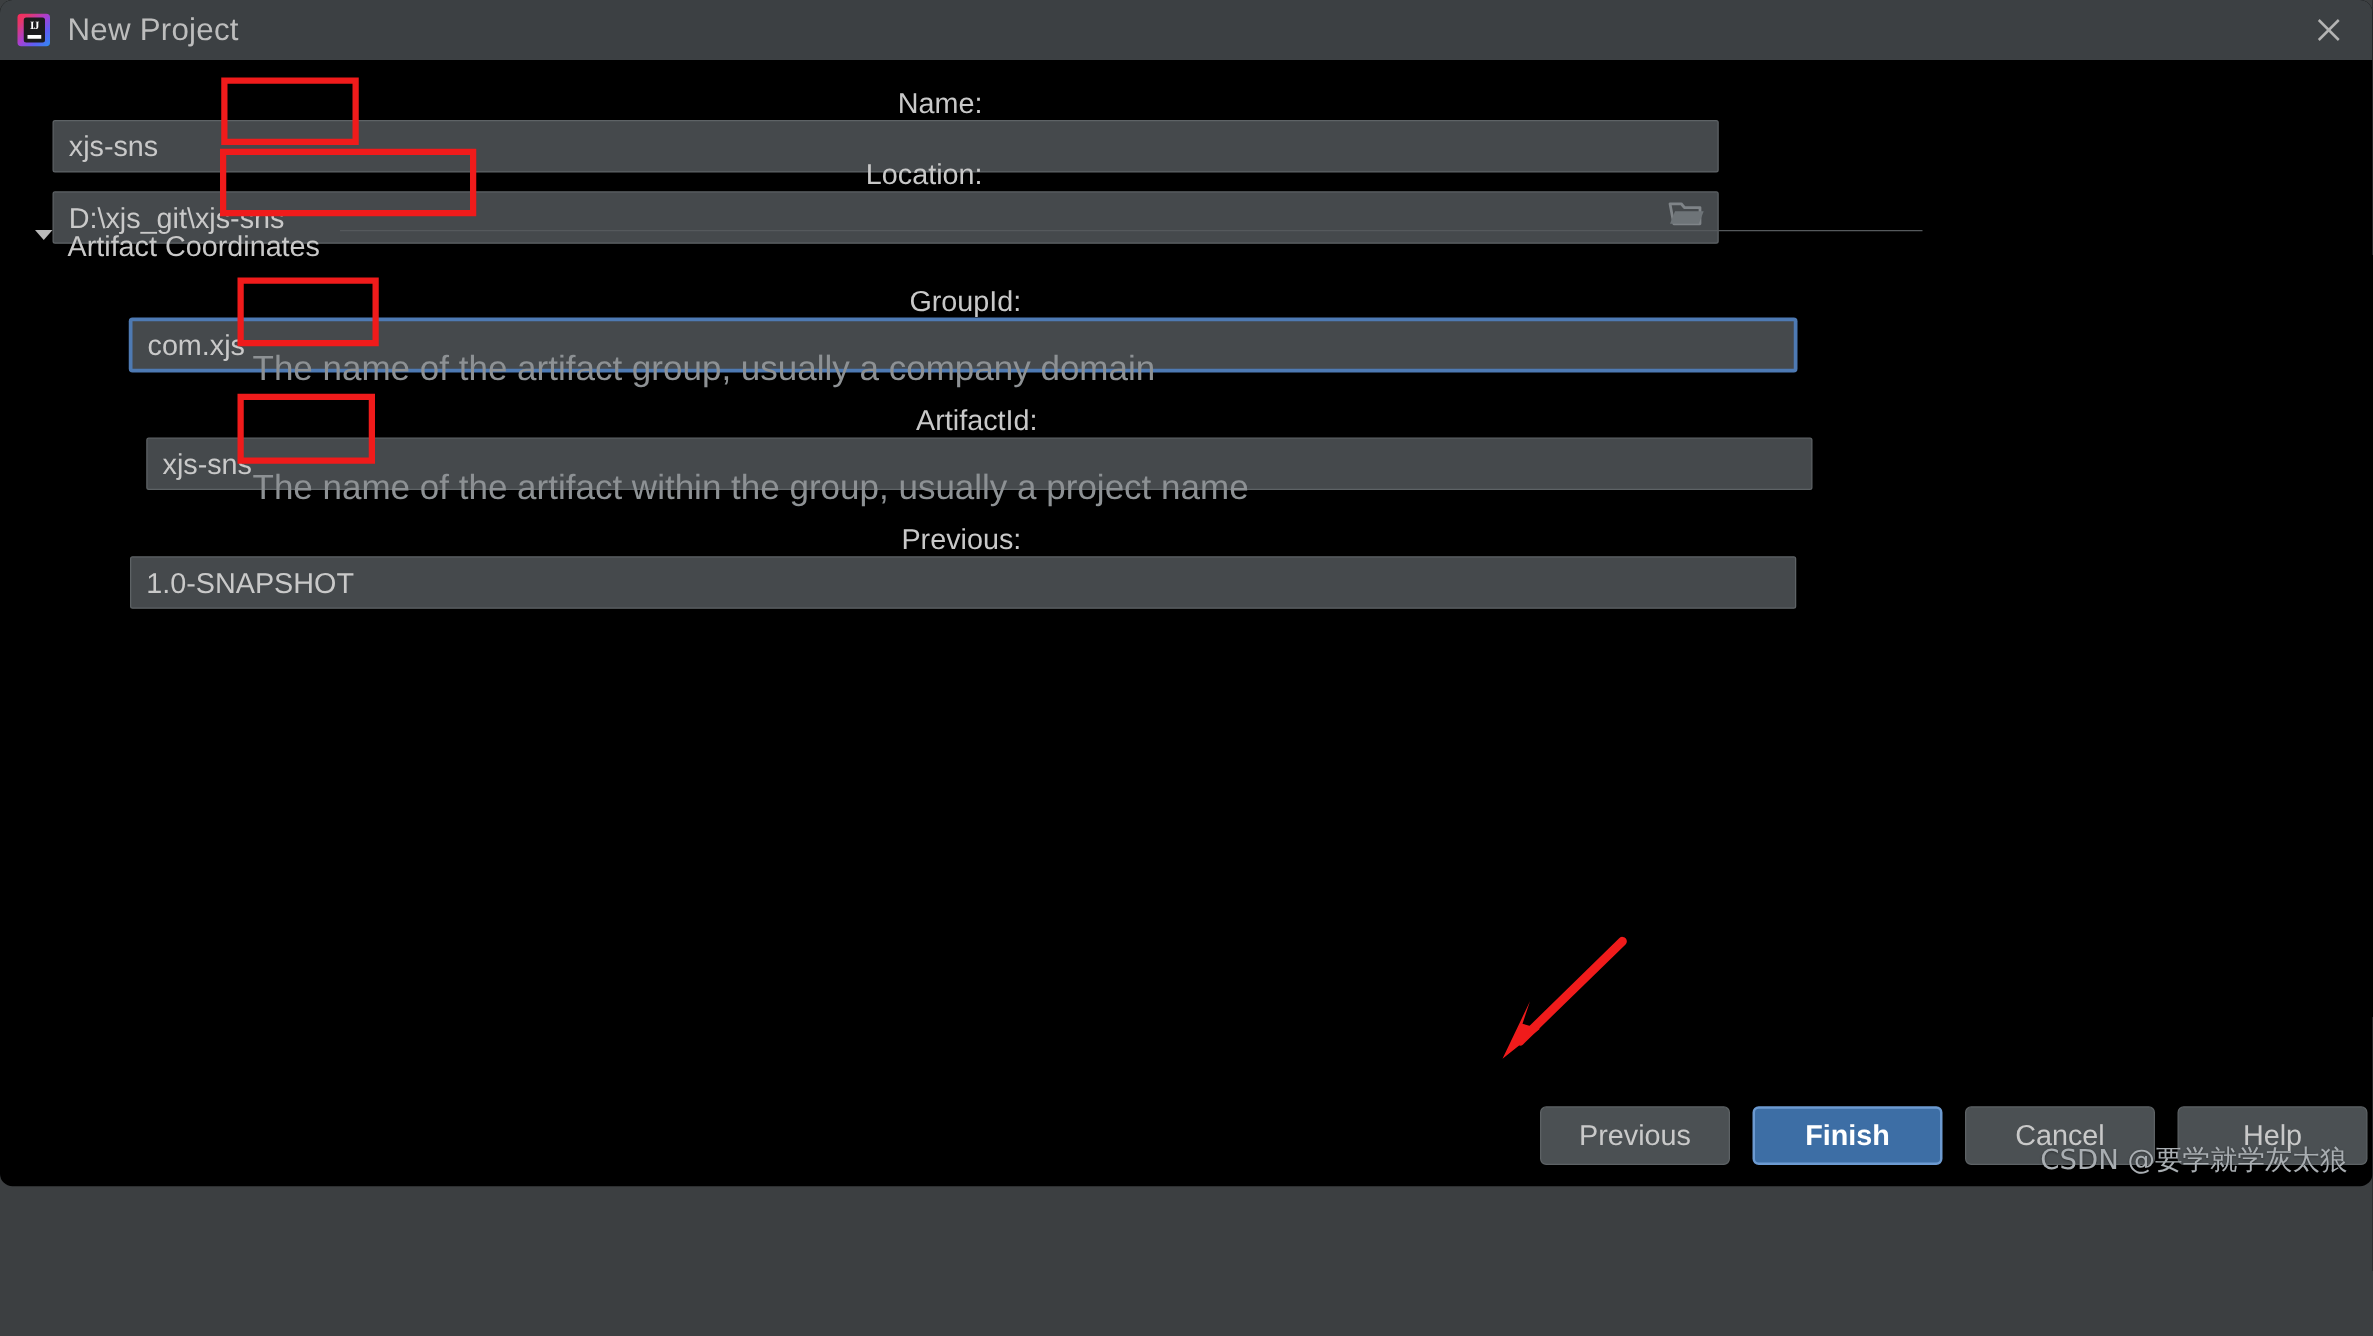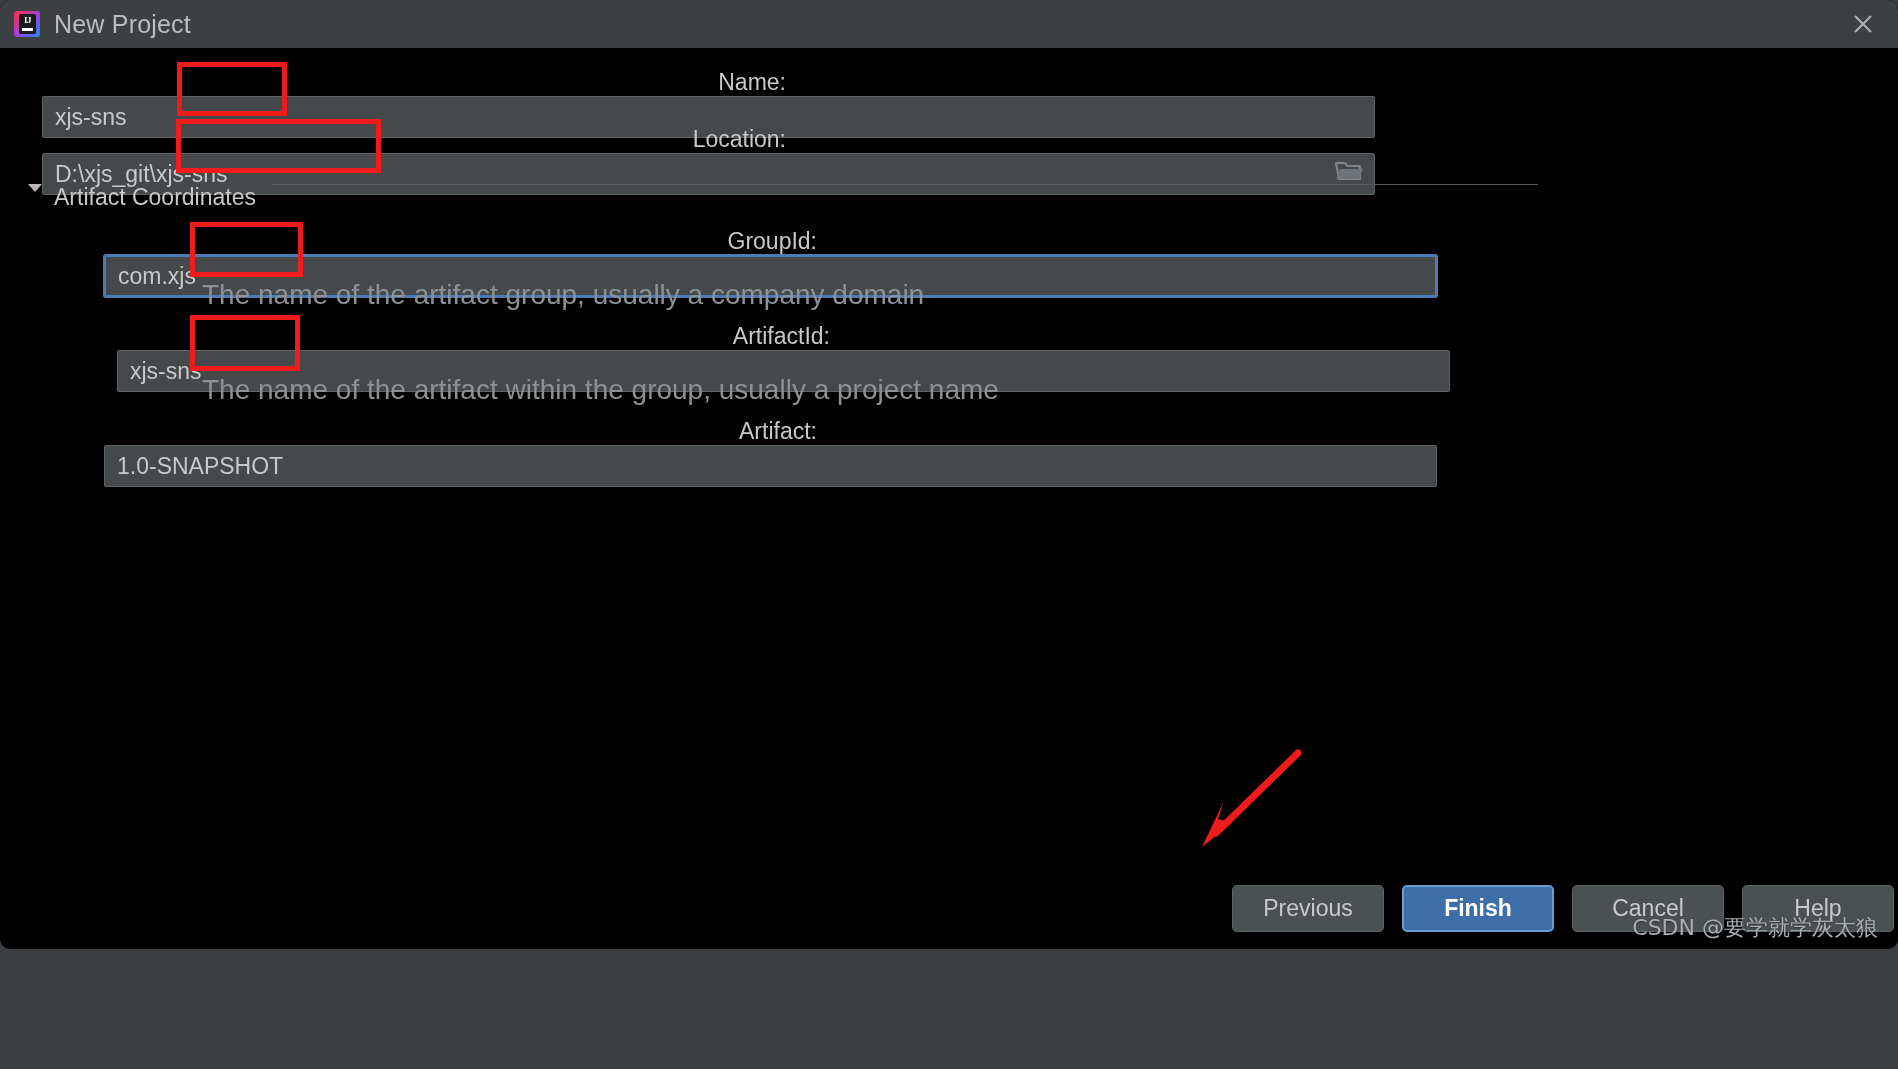--- a/index.html
+++ b/index.html
@@ -319,21 +319,21 @@
     </div>
     <div class="hint" id="hint-groupid">The name of the artifact group, usually a company domain</div>
 
     <div class="row" id="row-artifact">
       <div class="field-label" id="lbl-artifact">ArtifactId:</div>
       <div class="text-field" id="fld-artifact">xjs-sns</div>
     </div>
     <div class="hint" id="hint-artifact">The name of the artifact within the group, usually a project name</div>
 
     <div class="row" id="row-version">
-      <div class="field-label" id="lbl-version">Artifact:</div>
+      <div class="field-label" id="lbl-version">Previous:</div>
       <div class="text-field" id="fld-version">1.0-SNAPSHOT</div>
     </div>
 
   </div>
 
   <div class="annot-box" id="box-name"></div>
   <div class="annot-box" id="box-location"></div>
   <div class="annot-box" id="box-groupid"></div>
   <div class="annot-box" id="box-artifact"></div>
 

